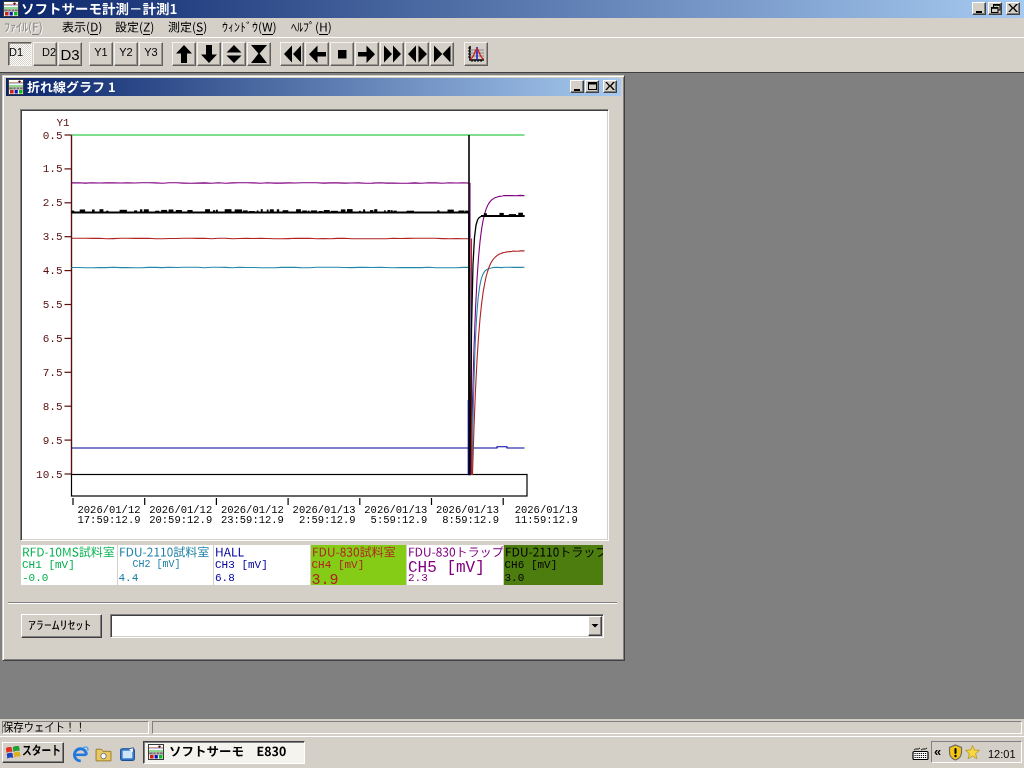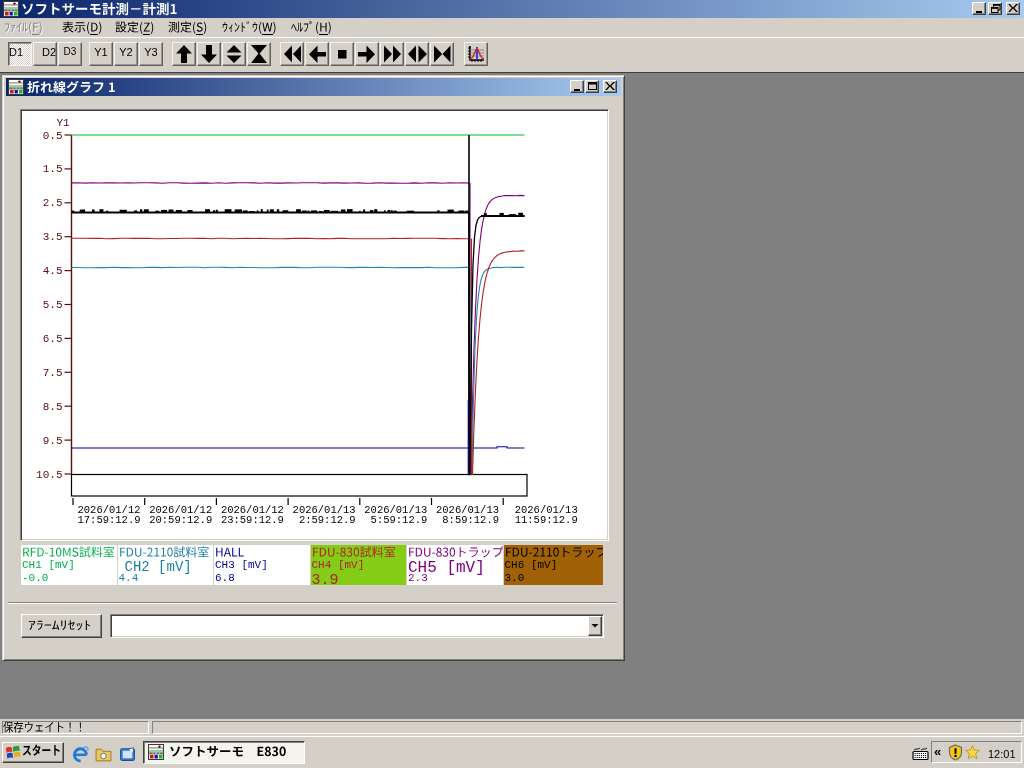--- a/index.html
+++ b/index.html
@@ -80,21 +80,21 @@
 <div class="abs" style="left:262.1px;top:34px;width:10.5px;height:1px;background:#000"></div>
 <div class="abs" style="left:319.1px;top:34px;width:8.7px;height:1px;background:#000"></div>
 <div class="abs" style="left:0;top:37px;width:1024px;height:35px;background:#d4d0c8;border-top:1px solid #ffffff"></div>
 <div class="tbtn" style="left:8px;top:42px;border-color:#606060 #f4f2ee #f4f2ee #606060;box-shadow:inset 1px 1px 0 #9a968e;background-image:conic-gradient(#fff 90deg,#d4d0c8 90deg 180deg,#fff 180deg 270deg,#d4d0c8 270deg);background-size:2px 2px">
     <div style="position:absolute;left:0;top:3px;width:22px;font-size:11px;color:#000">D1</div>
   </div>
 <div class="tbtn" style="left:33px;top:42px">
     <div style="position:absolute;left:0;top:3px;width:22px;text-align:right;font-size:11px;color:#000">D2</div>
   </div>
 <div class="tbtn" style="left:58px;top:42px">
-    <div style="position:absolute;left:0;top:3px;width:22px;text-align:center;font-size:10px;color:#000">D3</div>
+    <div style="position:absolute;left:0;top:3px;width:22px;text-align:center;font-size:15px;color:#000">D3</div>
   </div>
 <div class="tbtn" style="left:89px;top:42px">
     <div style="position:absolute;left:0;top:3px;width:22px;text-align:center;font-size:11px;color:#000">Y1</div>
   </div>
 <div class="tbtn" style="left:114px;top:42px">
     <div style="position:absolute;left:0;top:3px;width:22px;text-align:center;font-size:11px;color:#000">Y2</div>
   </div>
 <div class="tbtn" style="left:139px;top:42px">
     <div style="position:absolute;left:0;top:3px;width:22px;text-align:center;font-size:11px;color:#000">Y3</div>
   </div>
@@ -323,21 +323,21 @@
     <svg style="position:absolute;left:1px;top:0.5px;overflow:visible" width="2" height="2">
       <path d="M2.3 -4.6V-7.9H3.8C5.2 -7.9 5.9 -7.5 5.9 -6.3C5.9 -5.2 5.2 -4.6 3.8 -4.6ZM6.0 0.0H7.3L5.1 -3.9C6.2 -4.1 7.0 -5.0 7.0 -6.3C7.0 -8.2 5.7 -8.8 4.0 -8.8H1.2V0.0H2.3V-3.7H3.9Z M8.8 0.0H9.9V-3.9H13.3V-4.9H9.9V-7.9H13.9V-8.8H8.8Z M15.5 0.0H17.7C20.4 0.0 21.8 -1.6 21.8 -4.4C21.8 -7.2 20.4 -8.8 17.7 -8.8H15.5ZM16.6 -0.9V-7.9H17.6C19.6 -7.9 20.7 -6.7 20.7 -4.4C20.7 -2.2 19.6 -0.9 17.6 -0.9Z M23.1 -2.9H26.1V-3.8H23.1Z M27.7 0.0H32.5V-0.9H30.8V-8.8H29.9C29.5 -8.5 28.9 -8.3 28.1 -8.2V-7.5H29.7V-0.9H27.7Z M36.7 0.2C38.3 0.2 39.4 -1.4 39.4 -4.4C39.4 -7.5 38.3 -9.0 36.7 -9.0C35.0 -9.0 33.9 -7.5 33.9 -4.4C33.9 -1.4 35.0 0.2 36.7 0.2ZM36.7 -0.7C35.7 -0.7 35.0 -1.8 35.0 -4.4C35.0 -7.0 35.7 -8.1 36.7 -8.1C37.7 -8.1 38.3 -7.0 38.3 -4.4C38.3 -1.8 37.7 -0.7 36.7 -0.7Z M41.2 0.0H42.2V-4.9C42.2 -5.6 42.1 -6.7 42.0 -7.5H42.1L42.8 -5.5L44.5 -0.9H45.2L46.9 -5.5L47.6 -7.5H47.6C47.6 -6.7 47.5 -5.6 47.5 -4.9V0.0H48.5V-8.8H47.2L45.5 -4.1C45.3 -3.5 45.1 -2.9 44.9 -2.3H44.8C44.6 -2.9 44.4 -3.5 44.2 -4.1L42.5 -8.8H41.2Z M53.4 0.2C55.2 0.2 56.4 -0.9 56.4 -2.3C56.4 -3.6 55.6 -4.2 54.6 -4.7L53.3 -5.2C52.6 -5.5 51.8 -5.8 51.8 -6.7C51.8 -7.5 52.5 -8.0 53.5 -8.0C54.3 -8.0 54.9 -7.7 55.5 -7.2L56.1 -7.9C55.5 -8.5 54.5 -9.0 53.5 -9.0C51.9 -9.0 50.7 -8.0 50.7 -6.6C50.7 -5.3 51.7 -4.7 52.5 -4.4L53.8 -3.8C54.6 -3.4 55.2 -3.2 55.2 -2.2C55.2 -1.4 54.6 -0.8 53.4 -0.8C52.5 -0.8 51.6 -1.2 51.0 -1.9L50.3 -1.1C51.1 -0.3 52.1 0.2 53.4 0.2Z M66.6 -9.7C67.0 -9.2 67.5 -8.5 67.8 -8.1L68.4 -8.5C68.2 -8.9 67.7 -9.5 67.2 -10.0ZM57.9 -6.4V-5.7H61.3V-6.4ZM57.9 -9.7V-8.9H61.2V-9.7ZM57.9 -4.8V-4.1H61.3V-4.8ZM57.3 -8.1V-7.3H61.6V-8.1ZM61.9 -5.2V-4.4H63.2V-0.9L61.7 -0.7L61.9 0.2C62.9 -0.1 64.3 -0.4 65.6 -0.7L65.5 -1.4L64.0 -1.1V-4.4H65.2V-5.2ZM65.5 -10.1 65.6 -7.7H61.8V-6.9H65.6C65.7 -2.1 66.1 0.9 67.5 1.0C67.9 1.0 68.4 0.5 68.6 -1.2C68.4 -1.3 68.1 -1.5 67.9 -1.7C67.9 -0.8 67.7 -0.1 67.5 -0.1C66.8 -0.2 66.5 -2.8 66.4 -6.9H68.3V-7.7H66.4V-10.1ZM57.9 -3.2V0.8H58.6V0.3H61.3V-3.2ZM58.6 -2.5H60.5V-0.5H58.6Z M69.5 -9.1C69.8 -8.3 70.1 -7.2 70.2 -6.5L70.9 -6.7C70.8 -7.4 70.5 -8.5 70.2 -9.3ZM73.4 -9.4C73.2 -8.5 72.9 -7.4 72.6 -6.6L73.2 -6.4C73.5 -7.1 73.9 -8.3 74.2 -9.2ZM75.1 -8.6C75.8 -8.2 76.6 -7.5 77.0 -7.1L77.4 -7.8C77.1 -8.2 76.2 -8.8 75.5 -9.2ZM74.5 -5.6C75.2 -5.2 76.0 -4.6 76.5 -4.1L76.9 -4.9C76.5 -5.3 75.6 -5.9 74.9 -6.2ZM69.4 -6.0V-5.2H71.1C70.7 -3.9 69.9 -2.3 69.3 -1.5C69.4 -1.2 69.6 -0.8 69.7 -0.6C70.3 -1.4 70.9 -2.7 71.4 -4.0V0.9H72.2V-4.0C72.7 -3.3 73.2 -2.4 73.4 -1.9L74.0 -2.7C73.8 -3.0 72.6 -4.7 72.2 -5.0V-5.2H74.2V-6.0H72.2V-10.0H71.4V-6.0ZM74.2 -2.4 74.3 -1.6 78.1 -2.3V0.9H78.9V-2.4L80.5 -2.7L80.3 -3.6L78.9 -3.3V-10.1H78.1V-3.1Z M88.3 -5.6C88.7 -5.4 89.1 -5.1 89.5 -4.7L85.1 -4.6C85.5 -5.1 85.9 -5.8 86.2 -6.3H90.9V-7.1H82.9V-6.3H85.2C84.9 -5.8 84.5 -5.1 84.2 -4.6L82.5 -4.6L82.5 -3.7L86.4 -3.9V-2.5H82.7V-1.7H86.4V-0.2H81.6V0.6H92.2V-0.2H87.3V-1.7H91.2V-2.5H87.3V-3.9L90.3 -4.0C90.6 -3.7 90.9 -3.5 91.0 -3.3L91.7 -3.8C91.2 -4.5 89.9 -5.4 88.9 -6.1ZM81.7 -9.2V-6.9H82.6V-8.4H91.2V-6.9H92.1V-9.2H87.3V-10.1H86.4V-9.2Z" transform="translate(0,10.5)" fill="#00b04c"></path>
     </svg>
     <div class="mono" style="position:absolute;left:1px;top:14px;font-size:11px;color:#00b04c;white-space:pre">CH1 [mV]</div>
     <div class="mono" style="position:absolute;left:1px;top:27px;font-size:11px;color:#00b04c">-0.0</div>
   </div>
 <div class="abs" style="left:117.5px;top:545px;width:95.5px;height:40px;background:#fff;overflow:hidden">
     <svg style="position:absolute;left:1px;top:0.5px;overflow:visible" width="2" height="2">
       <path d="M1.2 0.0H2.3V-3.9H5.7V-4.9H2.3V-7.9H6.3V-8.8H1.2Z M7.8 0.0H10.1C12.7 0.0 14.2 -1.6 14.2 -4.4C14.2 -7.2 12.7 -8.8 10.0 -8.8H7.8ZM8.9 -0.9V-7.9H9.9C12.0 -7.9 13.0 -6.7 13.0 -4.4C13.0 -2.2 12.0 -0.9 9.9 -0.9Z M19.2 0.2C21.0 0.2 22.4 -0.8 22.4 -3.6V-8.8H21.3V-3.6C21.3 -1.5 20.4 -0.8 19.2 -0.8C18.1 -0.8 17.2 -1.5 17.2 -3.6V-8.8H16.1V-3.6C16.1 -0.8 17.4 0.2 19.2 0.2Z M24.1 -2.9H27.2V-3.8H24.1Z M28.2 0.0H33.8V-0.9H31.3C30.9 -0.9 30.3 -0.9 29.9 -0.9C31.9 -2.8 33.3 -4.6 33.3 -6.4C33.3 -7.9 32.3 -9.0 30.8 -9.0C29.7 -9.0 28.9 -8.4 28.2 -7.7L28.8 -7.0C29.3 -7.6 29.9 -8.1 30.6 -8.1C31.7 -8.1 32.3 -7.3 32.3 -6.3C32.3 -4.8 31.0 -3.1 28.2 -0.6Z M35.4 0.0H40.2V-0.9H38.5V-8.8H37.6C37.2 -8.5 36.6 -8.3 35.8 -8.2V-7.5H37.4V-0.9H35.4Z M42.1 0.0H46.9V-0.9H45.1V-8.8H44.3C43.8 -8.5 43.2 -8.3 42.5 -8.2V-7.5H44.0V-0.9H42.1Z M51.0 0.2C52.7 0.2 53.7 -1.4 53.7 -4.4C53.7 -7.5 52.7 -9.0 51.0 -9.0C49.3 -9.0 48.3 -7.5 48.3 -4.4C48.3 -1.4 49.3 0.2 51.0 0.2ZM51.0 -0.7C50.0 -0.7 49.3 -1.8 49.3 -4.4C49.3 -7.0 50.0 -8.1 51.0 -8.1C52.0 -8.1 52.7 -7.0 52.7 -4.4C52.7 -1.8 52.0 -0.7 51.0 -0.7Z M64.0 -9.7C64.5 -9.2 65.0 -8.5 65.2 -8.1L65.9 -8.5C65.7 -8.9 65.1 -9.5 64.7 -10.0ZM55.3 -6.4V-5.7H58.8V-6.4ZM55.4 -9.7V-8.9H58.7V-9.7ZM55.3 -4.8V-4.1H58.8V-4.8ZM54.8 -8.1V-7.3H59.1V-8.1ZM59.3 -5.2V-4.4H60.6V-0.9L59.1 -0.7L59.3 0.2C60.4 -0.1 61.7 -0.4 63.0 -0.7L63.0 -1.4L61.5 -1.1V-4.4H62.7V-5.2ZM63.0 -10.1 63.0 -7.7H59.3V-6.9H63.0C63.2 -2.1 63.5 0.9 65.0 1.0C65.4 1.0 65.8 0.5 66.1 -1.2C65.9 -1.3 65.5 -1.5 65.4 -1.7C65.3 -0.8 65.2 -0.1 65.0 -0.1C64.3 -0.2 64.0 -2.8 63.9 -6.9H65.7V-7.7H63.9V-10.1ZM55.3 -3.2V0.8H56.1V0.3H58.8V-3.2ZM56.1 -2.5H58.0V-0.5H56.1Z M67.0 -9.1C67.3 -8.3 67.6 -7.2 67.6 -6.5L68.4 -6.7C68.3 -7.4 68.0 -8.5 67.6 -9.3ZM70.9 -9.4C70.7 -8.5 70.3 -7.4 70.1 -6.6L70.7 -6.4C71.0 -7.1 71.4 -8.3 71.7 -9.2ZM72.5 -8.6C73.2 -8.2 74.1 -7.5 74.4 -7.1L74.9 -7.8C74.5 -8.2 73.7 -8.8 73.0 -9.2ZM71.9 -5.6C72.6 -5.2 73.5 -4.6 73.9 -4.1L74.4 -4.9C73.9 -5.3 73.1 -5.9 72.3 -6.2ZM66.9 -6.0V-5.2H68.6C68.2 -3.9 67.4 -2.3 66.7 -1.5C66.9 -1.2 67.1 -0.8 67.2 -0.6C67.8 -1.4 68.4 -2.7 68.8 -4.0V0.9H69.7V-4.0C70.1 -3.3 70.7 -2.4 70.9 -1.9L71.5 -2.7C71.2 -3.0 70.0 -4.7 69.7 -5.0V-5.2H71.6V-6.0H69.7V-10.0H68.8V-6.0ZM71.6 -2.4 71.8 -1.6 75.5 -2.3V0.9H76.4V-2.4L77.9 -2.7L77.8 -3.6L76.4 -3.3V-10.1H75.5V-3.1Z M85.7 -5.6C86.1 -5.4 86.5 -5.1 86.9 -4.7L82.6 -4.6C82.9 -5.1 83.3 -5.8 83.7 -6.3H88.4V-7.1H80.4V-6.3H82.6C82.3 -5.8 82.0 -5.1 81.6 -4.6L79.9 -4.6L80.0 -3.7L83.8 -3.9V-2.5H80.1V-1.7H83.8V-0.2H79.0V0.6H89.7V-0.2H84.8V-1.7H88.6V-2.5H84.8V-3.9L87.8 -4.0C88.1 -3.7 88.3 -3.5 88.5 -3.3L89.2 -3.8C88.6 -4.5 87.4 -5.4 86.4 -6.1ZM79.2 -9.2V-6.9H80.1V-8.4H88.6V-6.9H89.5V-9.2H84.8V-10.1H83.8V-9.2Z" transform="translate(0,10.5)" fill="#1a7fa6"></path>
     </svg>
-    <div class="mono" style="position:absolute;left:7px;top:14px;font-size:14px;color:#1a7fa6;white-space:pre">CH2 [mV]</div>
+    <div class="mono" style="position:absolute;left:15px;top:14px;font-size:10px;color:#1a7fa6;white-space:pre">CH2 [mV]</div>
     <div class="mono" style="position:absolute;left:1px;top:27px;font-size:11px;color:#1a7fa6">4.4</div>
   </div>
 <div class="abs" style="left:214.0px;top:545px;width:95.5px;height:40px;background:#fff;overflow:hidden">
     <svg style="position:absolute;left:1px;top:0.5px;overflow:visible" width="2" height="2">
       <path d="M1.2 0.0H2.3V-4.2H6.4V0.0H7.5V-8.8H6.4V-5.1H2.3V-8.8H1.2Z M8.8 0.0H9.9L10.8 -2.7H14.0L14.8 0.0H16.0L13.0 -8.8H11.8ZM11.0 -3.6 11.5 -4.9C11.8 -5.9 12.1 -6.9 12.3 -7.9H12.4C12.7 -6.9 12.9 -5.9 13.3 -4.9L13.7 -3.6Z M17.2 0.0H22.2V-0.9H18.3V-8.8H17.2Z M23.8 0.0H28.7V-0.9H24.9V-8.8H23.8Z" transform="translate(0,10.5)" fill="#0000a0"></path>
     </svg>
     <div class="mono" style="position:absolute;left:1px;top:14px;font-size:11px;color:#0000a0;white-space:pre">CH3 [mV]</div>
     <div class="mono" style="position:absolute;left:1px;top:27px;font-size:11px;color:#0000a0">6.8</div>
   </div>
 <div class="abs" style="left:310.5px;top:545px;width:95.5px;height:40px;background:#84cc16;overflow:hidden">
@@ -347,21 +347,21 @@
     <div class="mono" style="position:absolute;left:1px;top:14px;font-size:11px;color:#b22222;white-space:pre">CH4 [mV]</div>
     <div class="mono" style="position:absolute;left:1px;top:27px;font-size:15px;color:#b22222">3.9</div>
   </div>
 <div class="abs" style="left:407.0px;top:545px;width:95.5px;height:40px;background:#fff;overflow:hidden">
     <svg style="position:absolute;left:1px;top:0.5px;overflow:visible" width="2" height="2">
       <path d="M1.2 0.0H2.3V-3.9H5.7V-4.9H2.3V-7.9H6.3V-8.8H1.2Z M7.8 0.0H10.1C12.7 0.0 14.2 -1.6 14.2 -4.4C14.2 -7.2 12.7 -8.8 10.0 -8.8H7.8ZM8.9 -0.9V-7.9H9.9C12.0 -7.9 13.0 -6.7 13.0 -4.4C13.0 -2.2 12.0 -0.9 9.9 -0.9Z M19.2 0.2C21.0 0.2 22.4 -0.8 22.4 -3.6V-8.8H21.3V-3.6C21.3 -1.5 20.4 -0.8 19.2 -0.8C18.1 -0.8 17.2 -1.5 17.2 -3.6V-8.8H16.1V-3.6C16.1 -0.8 17.4 0.2 19.2 0.2Z M24.1 -2.9H27.2V-3.8H24.1Z M31.1 0.2C32.7 0.2 33.8 -0.8 33.8 -2.1C33.8 -3.3 33.1 -4.0 32.3 -4.4V-4.5C32.8 -4.9 33.5 -5.7 33.5 -6.6C33.5 -8.0 32.6 -8.9 31.1 -8.9C29.7 -8.9 28.7 -8.0 28.7 -6.7C28.7 -5.8 29.2 -5.1 29.9 -4.7V-4.6C29.1 -4.2 28.2 -3.4 28.2 -2.2C28.2 -0.8 29.4 0.2 31.1 0.2ZM31.7 -4.8C30.6 -5.2 29.7 -5.7 29.7 -6.7C29.7 -7.5 30.3 -8.1 31.1 -8.1C32.0 -8.1 32.6 -7.4 32.6 -6.6C32.6 -5.9 32.2 -5.3 31.7 -4.8ZM31.1 -0.7C30.0 -0.7 29.2 -1.3 29.2 -2.3C29.2 -3.1 29.7 -3.8 30.4 -4.3C31.7 -3.8 32.8 -3.3 32.8 -2.1C32.8 -1.3 32.1 -0.7 31.1 -0.7Z M37.5 0.2C39.1 0.2 40.3 -0.8 40.3 -2.4C40.3 -3.6 39.5 -4.3 38.5 -4.6V-4.6C39.4 -5.0 40.0 -5.7 40.0 -6.8C40.0 -8.1 39.0 -9.0 37.5 -9.0C36.5 -9.0 35.7 -8.5 35.0 -7.9L35.6 -7.2C36.1 -7.7 36.7 -8.1 37.4 -8.1C38.4 -8.1 38.9 -7.5 38.9 -6.7C38.9 -5.7 38.3 -5.0 36.5 -5.0V-4.2C38.5 -4.2 39.2 -3.5 39.2 -2.4C39.2 -1.4 38.5 -0.8 37.4 -0.8C36.4 -0.8 35.8 -1.2 35.3 -1.8L34.7 -1.1C35.3 -0.4 36.1 0.2 37.5 0.2Z M44.4 0.2C46.0 0.2 47.1 -1.4 47.1 -4.4C47.1 -7.5 46.0 -9.0 44.4 -9.0C42.7 -9.0 41.6 -7.5 41.6 -4.4C41.6 -1.4 42.7 0.2 44.4 0.2ZM44.4 -0.7C43.4 -0.7 42.7 -1.8 42.7 -4.4C42.7 -7.0 43.4 -8.1 44.4 -8.1C45.3 -8.1 46.0 -7.0 46.0 -4.4C46.0 -1.8 45.3 -0.7 44.4 -0.7Z M51.7 -1.1C51.7 -0.6 51.7 -0.0 51.6 0.4H52.8C52.8 -0.0 52.7 -0.7 52.7 -1.1L52.7 -5.0C54.0 -4.6 56.1 -3.8 57.4 -3.1L57.8 -4.1C56.6 -4.7 54.3 -5.6 52.7 -6.1V-8.0C52.7 -8.4 52.8 -8.9 52.8 -9.3H51.6C51.7 -8.9 51.7 -8.4 51.7 -8.0C51.7 -7.0 51.7 -1.7 51.7 -1.1Z M62.4 -8.9V-7.9C62.8 -8.0 63.2 -8.0 63.5 -8.0C64.2 -8.0 67.6 -8.0 68.2 -8.0C68.6 -8.0 69.0 -8.0 69.3 -7.9V-8.9C69.0 -8.9 68.6 -8.9 68.2 -8.9C67.5 -8.9 64.2 -8.9 63.5 -8.9C63.1 -8.9 62.8 -8.9 62.4 -8.9ZM70.2 -5.8 69.5 -6.2C69.4 -6.1 69.1 -6.1 68.9 -6.1C68.3 -6.1 63.1 -6.1 62.5 -6.1C62.2 -6.1 61.8 -6.1 61.4 -6.2V-5.2C61.8 -5.2 62.3 -5.2 62.5 -5.2C63.3 -5.2 68.3 -5.2 68.9 -5.2C68.7 -4.3 68.2 -3.3 67.5 -2.6C66.5 -1.5 65.0 -0.7 63.3 -0.4L64.0 0.5C65.5 0.1 67.0 -0.6 68.3 -2.0C69.2 -3.0 69.7 -4.2 70.1 -5.4C70.1 -5.5 70.2 -5.7 70.2 -5.8Z M77.5 -6.9 76.6 -6.6C76.8 -6.1 77.4 -4.5 77.5 -4.0L78.4 -4.3C78.3 -4.8 77.7 -6.4 77.5 -6.9ZM81.8 -6.2 80.8 -6.6C80.6 -5.0 80.0 -3.5 79.1 -2.5C78.1 -1.2 76.6 -0.3 75.2 0.1L76.0 0.9C77.4 0.4 78.8 -0.5 79.9 -2.0C80.8 -3.0 81.3 -4.3 81.6 -5.6C81.7 -5.8 81.7 -6.0 81.8 -6.2ZM74.7 -6.3 73.8 -6.0C74.0 -5.5 74.7 -3.9 74.9 -3.3L75.8 -3.6C75.6 -4.2 74.9 -5.8 74.7 -6.3Z M93.3 -8.6C93.3 -9.1 93.7 -9.4 94.1 -9.4C94.6 -9.4 94.9 -9.1 94.9 -8.6C94.9 -8.2 94.6 -7.8 94.1 -7.8C93.7 -7.8 93.3 -8.2 93.3 -8.6ZM92.8 -8.6C92.8 -8.5 92.8 -8.4 92.8 -8.2L92.5 -8.2C91.9 -8.2 87.1 -8.2 86.4 -8.2C86.0 -8.2 85.6 -8.3 85.2 -8.3V-7.2C85.5 -7.2 86.0 -7.3 86.4 -7.3C87.1 -7.3 91.9 -7.3 92.6 -7.3C92.4 -6.1 91.8 -4.5 91.0 -3.4C90.0 -2.1 88.6 -1.1 86.3 -0.5L87.1 0.4C89.3 -0.3 90.8 -1.4 91.9 -2.8C92.8 -4.0 93.4 -6.0 93.6 -7.2L93.7 -7.3C93.8 -7.3 94.0 -7.3 94.1 -7.3C94.9 -7.3 95.5 -7.9 95.5 -8.6C95.5 -9.4 94.9 -10.0 94.1 -10.0C93.4 -10.0 92.8 -9.4 92.8 -8.6Z" transform="translate(0,10.5)" fill="#800080"></path>
     </svg>
     <div class="mono" style="position:absolute;left:1px;top:14px;font-size:16px;color:#800080;white-space:pre">CH5 [mV]</div>
     <div class="mono" style="position:absolute;left:1px;top:27px;font-size:11px;color:#800080">2.3</div>
   </div>
-<div class="abs" style="left:503.5px;top:545px;width:99.5px;height:40px;background:#a16207;overflow:hidden">
+<div class="abs" style="left:503.5px;top:545px;width:99.5px;height:40px;background:#4d7c0f;overflow:hidden">
     <svg style="position:absolute;left:1px;top:0.5px;overflow:visible" width="2" height="2">
       <path d="M1.2 0.0H2.3V-3.9H5.7V-4.9H2.3V-7.9H6.3V-8.8H1.2Z M7.8 0.0H10.1C12.7 0.0 14.2 -1.6 14.2 -4.4C14.2 -7.2 12.7 -8.8 10.0 -8.8H7.8ZM8.9 -0.9V-7.9H9.9C12.0 -7.9 13.0 -6.7 13.0 -4.4C13.0 -2.2 12.0 -0.9 9.9 -0.9Z M19.2 0.2C21.0 0.2 22.4 -0.8 22.4 -3.6V-8.8H21.3V-3.6C21.3 -1.5 20.4 -0.8 19.2 -0.8C18.1 -0.8 17.2 -1.5 17.2 -3.6V-8.8H16.1V-3.6C16.1 -0.8 17.4 0.2 19.2 0.2Z M24.1 -2.9H27.2V-3.8H24.1Z M28.2 0.0H33.8V-0.9H31.3C30.9 -0.9 30.3 -0.9 29.9 -0.9C31.9 -2.8 33.3 -4.6 33.3 -6.4C33.3 -7.9 32.3 -9.0 30.8 -9.0C29.7 -9.0 28.9 -8.4 28.2 -7.7L28.8 -7.0C29.3 -7.6 29.9 -8.1 30.6 -8.1C31.7 -8.1 32.3 -7.3 32.3 -6.3C32.3 -4.8 31.0 -3.1 28.2 -0.6Z M35.4 0.0H40.2V-0.9H38.5V-8.8H37.6C37.2 -8.5 36.6 -8.3 35.8 -8.2V-7.5H37.4V-0.9H35.4Z M42.1 0.0H46.9V-0.9H45.1V-8.8H44.3C43.8 -8.5 43.2 -8.3 42.5 -8.2V-7.5H44.0V-0.9H42.1Z M51.0 0.2C52.7 0.2 53.7 -1.4 53.7 -4.4C53.7 -7.5 52.7 -9.0 51.0 -9.0C49.3 -9.0 48.3 -7.5 48.3 -4.4C48.3 -1.4 49.3 0.2 51.0 0.2ZM51.0 -0.7C50.0 -0.7 49.3 -1.8 49.3 -4.4C49.3 -7.0 50.0 -8.1 51.0 -8.1C52.0 -8.1 52.7 -7.0 52.7 -4.4C52.7 -1.8 52.0 -0.7 51.0 -0.7Z M58.4 -1.1C58.4 -0.6 58.4 -0.0 58.3 0.4H59.5C59.4 -0.0 59.4 -0.7 59.4 -1.1L59.4 -5.0C60.7 -4.6 62.8 -3.8 64.1 -3.1L64.5 -4.1C63.2 -4.7 61.0 -5.6 59.4 -6.1V-8.0C59.4 -8.4 59.4 -8.9 59.5 -9.3H58.3C58.4 -8.9 58.4 -8.4 58.4 -8.0C58.4 -7.0 58.4 -1.7 58.4 -1.1Z M69.1 -8.9V-7.9C69.4 -8.0 69.8 -8.0 70.2 -8.0C70.8 -8.0 74.2 -8.0 74.9 -8.0C75.3 -8.0 75.7 -8.0 76.0 -7.9V-8.9C75.7 -8.9 75.3 -8.9 74.9 -8.9C74.2 -8.9 70.8 -8.9 70.2 -8.9C69.8 -8.9 69.4 -8.9 69.1 -8.9ZM76.9 -5.8 76.2 -6.2C76.1 -6.1 75.8 -6.1 75.5 -6.1C74.9 -6.1 69.8 -6.1 69.2 -6.1C68.9 -6.1 68.5 -6.1 68.0 -6.2V-5.2C68.5 -5.2 68.9 -5.2 69.2 -5.2C69.9 -5.2 75.0 -5.2 75.6 -5.2C75.4 -4.3 74.9 -3.3 74.1 -2.6C73.1 -1.5 71.6 -0.7 69.9 -0.4L70.7 0.5C72.2 0.1 73.7 -0.6 75.0 -2.0C75.9 -3.0 76.4 -4.2 76.7 -5.4C76.7 -5.5 76.8 -5.7 76.9 -5.8Z M84.1 -6.9 83.3 -6.6C83.5 -6.1 84.1 -4.5 84.2 -4.0L85.1 -4.3C84.9 -4.8 84.3 -6.4 84.1 -6.9ZM88.5 -6.2 87.4 -6.6C87.3 -5.0 86.6 -3.5 85.8 -2.5C84.8 -1.2 83.3 -0.3 81.9 0.1L82.7 0.9C84.0 0.4 85.5 -0.5 86.6 -2.0C87.5 -3.0 88.0 -4.3 88.3 -5.6C88.3 -5.8 88.4 -6.0 88.5 -6.2ZM81.3 -6.3 80.5 -6.0C80.7 -5.5 81.3 -3.9 81.5 -3.3L82.4 -3.6C82.2 -4.2 81.6 -5.8 81.3 -6.3Z M100.0 -8.6C100.0 -9.1 100.4 -9.4 100.8 -9.4C101.2 -9.4 101.6 -9.1 101.6 -8.6C101.6 -8.2 101.2 -7.8 100.8 -7.8C100.4 -7.8 100.0 -8.2 100.0 -8.6ZM99.4 -8.6C99.4 -8.5 99.5 -8.4 99.5 -8.2L99.1 -8.2C98.6 -8.2 93.8 -8.2 93.1 -8.2C92.7 -8.2 92.2 -8.3 91.9 -8.3V-7.2C92.2 -7.2 92.6 -7.3 93.1 -7.3C93.8 -7.3 98.5 -7.3 99.2 -7.3C99.1 -6.1 98.5 -4.5 97.7 -3.4C96.7 -2.1 95.3 -1.1 93.0 -0.5L93.8 0.4C96.0 -0.3 97.4 -1.4 98.5 -2.8C99.5 -4.0 100.1 -6.0 100.3 -7.2L100.3 -7.3C100.5 -7.3 100.6 -7.3 100.8 -7.3C101.5 -7.3 102.1 -7.9 102.1 -8.6C102.1 -9.4 101.5 -10.0 100.8 -10.0C100.0 -10.0 99.4 -9.4 99.4 -8.6Z" transform="translate(0,10.5)" fill="#000000"></path>
     </svg>
     <div class="mono" style="position:absolute;left:1px;top:14px;font-size:11px;color:#000000;white-space:pre">CH6 [mV]</div>
     <div class="mono" style="position:absolute;left:1px;top:27px;font-size:11px;color:#000000">3.0</div>
   </div>
 <div class="abs" style="left:8px;top:602px;width:609px;height:2px;border-top:1px solid #808080;border-bottom:1px solid #fff"></div>
 <div class="abs raised" style="left:21px;top:614px;width:81px;height:24px"></div>
 <svg style="position:absolute;left:28px;top:619px;overflow:visible" width="2" height="2">
     <path d="M5.7 -7.8 5.2 -8.4C5.1 -8.4 4.9 -8.3 4.8 -8.3C4.4 -8.3 1.7 -8.3 1.4 -8.3C1.2 -8.3 1.0 -8.3 0.7 -8.4V-7.3C1.0 -7.4 1.2 -7.4 1.4 -7.4C1.7 -7.4 4.3 -7.4 4.7 -7.4C4.5 -6.7 4.0 -5.4 3.4 -4.8L4.0 -4.2C4.7 -5.1 5.3 -6.7 5.5 -7.4C5.5 -7.5 5.6 -7.7 5.7 -7.8ZM2.5 -6.3C2.5 -6.1 2.6 -5.8 2.6 -5.5C2.6 -3.6 2.5 -2.0 1.5 -0.8C1.4 -0.5 1.1 -0.3 1.0 -0.2L1.7 0.4C3.2 -1.1 3.3 -3.3 3.3 -6.3Z M7.4 -8.8V-7.8C7.5 -7.8 7.8 -7.8 8.0 -7.8C8.3 -7.8 9.9 -7.8 10.2 -7.8C10.4 -7.8 10.7 -7.8 10.8 -7.8V-8.8C10.7 -8.8 10.4 -8.7 10.2 -8.7C9.8 -8.7 8.3 -8.7 8.0 -8.7C7.8 -8.7 7.5 -8.8 7.4 -8.8ZM11.3 -5.7 10.8 -6.1C10.7 -6.1 10.5 -6.1 10.4 -6.1C10.1 -6.1 7.8 -6.1 7.5 -6.1C7.3 -6.1 7.0 -6.1 6.8 -6.1V-5.1C7.0 -5.1 7.3 -5.2 7.5 -5.2C7.8 -5.2 10.0 -5.2 10.3 -5.2C10.2 -4.3 10.0 -3.3 9.6 -2.6C9.1 -1.5 8.4 -0.7 7.5 -0.3L8.1 0.5C8.9 0.1 9.7 -0.7 10.3 -2.0C10.7 -3.0 11.0 -4.2 11.1 -5.4C11.2 -5.5 11.2 -5.6 11.3 -5.7Z M12.7 -5.0V-3.8C12.9 -3.8 13.2 -3.9 13.5 -3.9C13.9 -3.9 16.3 -3.9 16.8 -3.9C17.1 -3.9 17.3 -3.8 17.4 -3.8V-5.0C17.3 -4.9 17.1 -4.9 16.8 -4.9C16.3 -4.9 13.9 -4.9 13.5 -4.9C13.2 -4.9 12.9 -4.9 12.7 -5.0Z M18.9 -1.4C18.7 -1.3 18.5 -1.3 18.3 -1.3L18.4 -0.2C18.6 -0.2 18.8 -0.3 18.9 -0.3C19.7 -0.5 21.6 -0.8 22.6 -1.0C22.7 -0.5 22.8 0.0 22.9 0.4L23.7 -0.0C23.4 -1.3 22.7 -3.7 22.3 -4.9L21.6 -4.5C21.8 -3.9 22.1 -3.0 22.4 -2.0C21.7 -1.8 20.7 -1.6 19.9 -1.5C20.2 -3.0 20.8 -6.4 21.0 -7.5C21.1 -8.0 21.1 -8.3 21.2 -8.6L20.3 -8.9C20.3 -8.6 20.3 -8.3 20.2 -7.7C20.0 -6.5 19.3 -3.0 19.0 -1.4Z M27.8 -8.9C27.9 -8.6 27.9 -8.3 27.9 -7.9C27.9 -7.5 27.9 -6.6 27.9 -6.2C27.9 -3.9 27.9 -3.0 27.4 -2.0C27.0 -1.1 26.5 -0.7 26.0 -0.4L26.5 0.5C27.0 0.2 27.6 -0.4 28.0 -1.3C28.5 -2.3 28.7 -3.2 28.7 -6.1C28.7 -6.6 28.7 -7.4 28.7 -7.9C28.7 -8.3 28.7 -8.6 28.7 -8.9ZM25.2 -8.9C25.2 -8.6 25.2 -8.2 25.2 -8.0C25.2 -7.6 25.2 -4.7 25.2 -4.2C25.2 -3.8 25.2 -3.4 25.2 -3.2H26.0C26.0 -3.4 26.0 -3.8 26.0 -4.1C26.0 -4.6 26.0 -7.6 26.0 -8.0C26.0 -8.3 26.0 -8.6 26.0 -8.9Z M35.4 -6.9 34.9 -7.4C34.9 -7.3 34.7 -7.3 34.6 -7.2C34.3 -7.1 33.4 -6.8 32.4 -6.4V-8.1C32.4 -8.5 32.4 -8.9 32.4 -9.2H31.6C31.6 -8.9 31.7 -8.5 31.7 -8.1V-6.1C31.1 -5.9 30.5 -5.8 30.2 -5.7L30.4 -4.7L31.7 -5.2V-1.7C31.7 -0.6 32.0 0.1 33.2 0.1C33.8 0.1 34.5 -0.0 35.1 -0.1L35.1 -1.2C34.5 -1.0 33.9 -0.8 33.2 -0.8C32.6 -0.8 32.4 -1.2 32.4 -2.0V-5.5L34.4 -6.2C34.2 -5.5 33.7 -4.4 33.2 -3.6L33.9 -3.1C34.4 -4.0 34.9 -5.4 35.2 -6.4C35.3 -6.5 35.3 -6.7 35.4 -6.9Z M38.9 -6.6 38.2 -6.4C38.3 -5.9 38.6 -4.5 38.7 -4.0L39.3 -4.2C39.2 -4.8 39.0 -6.2 38.9 -6.6ZM40.3 -6.3C40.2 -4.9 40.0 -3.5 39.6 -2.5C39.1 -1.2 38.3 -0.4 37.5 0.0L38.1 0.7C38.8 0.2 39.6 -0.7 40.2 -2.1C40.6 -3.1 40.8 -4.2 41.0 -5.4C41.0 -5.6 41.0 -5.8 41.1 -6.0ZM37.5 -6.0 36.8 -5.8C36.9 -5.3 37.3 -3.9 37.4 -3.3L38.0 -3.5C37.9 -4.2 37.6 -5.5 37.5 -6.0Z M43.8 -1.1C43.8 -0.6 43.7 -0.0 43.7 0.4H44.7C44.6 -0.0 44.6 -0.7 44.6 -1.1L44.6 -4.7C45.3 -4.3 46.2 -3.5 46.8 -2.9L47.1 -3.9C46.5 -4.5 45.4 -5.4 44.6 -5.8V-7.8C44.6 -8.2 44.6 -8.7 44.7 -9.1H43.7C43.7 -8.7 43.8 -8.2 43.8 -7.8C43.8 -6.8 43.8 -1.7 43.8 -1.1Z" transform="translate(0,10.5) scale(1.32,1)" fill="#000"></path>

